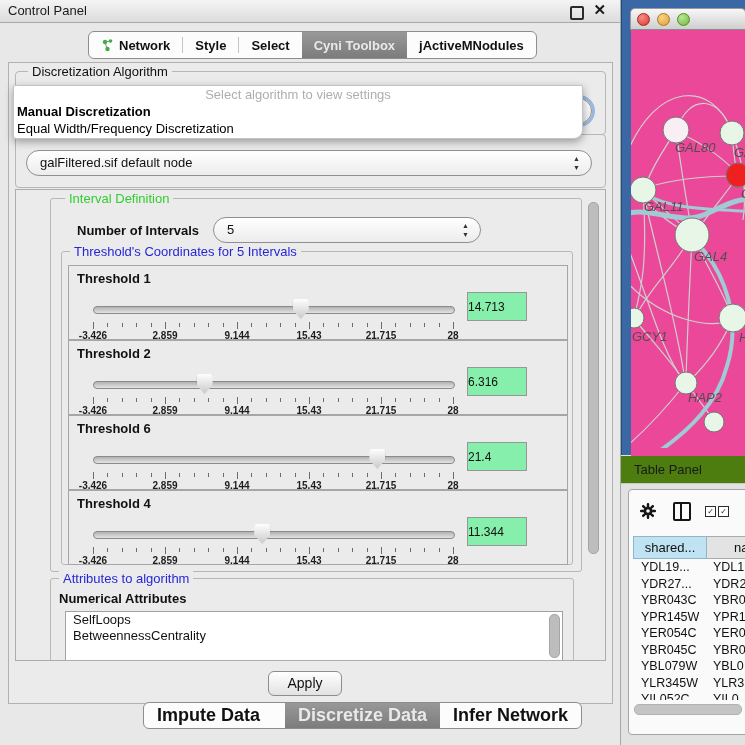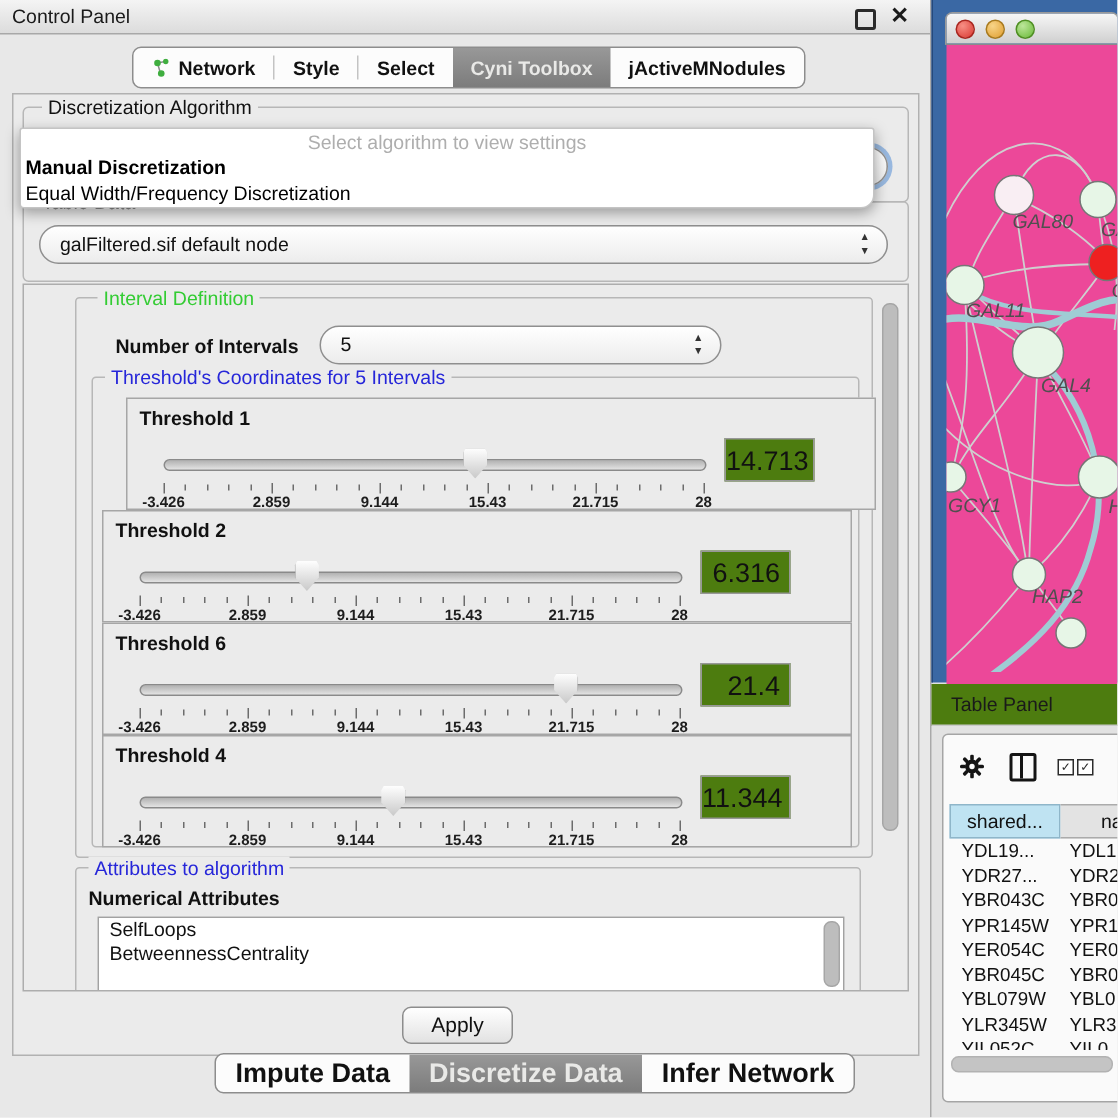--- a/index.html
+++ b/index.html
@@ -54,34 +54,34 @@
     background:linear-gradient(#b2b2b2,#e3e3e3);}
   .thumb{position:absolute;top:3px;width:16px;height:20px;transform:translateX(-50%);
     background:linear-gradient(#fefefe,#c9c9c9);
     clip-path:polygon(10% 0,90% 0,100% 14%,100% 55%,50% 100%,0 55%,0 14%);
     filter:drop-shadow(0 0 1px #6f6f6f);}
   .ticks{position:absolute;left:0;top:26px;width:100%;height:7px;}
   .ticks i{position:absolute;top:1px;width:1px;height:4px;background:#6c6c6c;}
   .ticks i.major{top:0;height:7px;}
   .tick-labels{position:absolute;left:0;top:34px;width:100%;height:12px;}
   .tick-labels b{position:absolute;transform:translateX(-50%);font-size:10px;font-weight:700;color:#1d1d1d;white-space:nowrap;}
-  .valbox{position:absolute;left:398px;top:26px;width:60px;height:29px;background:#4d7c0f;border:1px solid #979797;
-    font-size:18px;line-height:29px;text-align:right;padding-right:6px;box-sizing:border-box;}
+  .valbox{position:absolute;left:398px;top:26px;width:60px;height:29px;background:#86efac;border:1px solid #979797;
+    font-size:12px;line-height:29px;padding-right:6px;box-sizing:border-box;}
 
   .attr-title{position:absolute;left:8px;top:12px;font-size:13px;font-weight:bold;}
   .listbox{position:absolute;left:14px;top:32px;width:496px;height:64px;background:#fff;border:1px solid #a2a2a2;overflow:hidden;}
   .list-item{height:16px;line-height:16px;padding-left:7px;font-size:13px;}
 
   .apply-btn{left:259px;top:608px;width:72px;height:23px;border:1px solid #8d8d8d;border-radius:6px;
     background:linear-gradient(#ffffff,#e2e2e2);font-size:14px;text-align:center;line-height:23px;}
 
   .bottom-tabs{left:143px;top:702px;height:25px;display:inline-flex;border:1px solid #8d8d8d;border-radius:6px;
     background:#fcfcfc;overflow:hidden;}
   .btab{display:flex;align-items:center;padding:0 13px;font-size:18px;font-weight:600;color:#111;white-space:nowrap;}
-  .btab.selected{background:linear-gradient(#989898,#7c7c7c);color:#e9e9e7;}
+  .btab.selected{background:linear-gradient(#989898,#7c7c7c);color:#e9e9e7;margin-left:12px;}
 
   
   .net-window{left:621px;top:0;width:124px;height:455px;background:#3a68a4;border-left:1px solid #24497c;}
   .net-titlebar{left:8px;top:8px;width:116px;height:22px;background:linear-gradient(#f7f7f7,#cfcfcf);
     border:1px solid #9a9a9a;border-bottom-color:#8a8a8a;border-radius:5px 5px 0 0;display:flex;align-items:center;padding-left:6px;box-sizing:border-box;}
   .light{width:11px;height:11px;border-radius:50%;margin-right:7px;}
   .light.red{background:radial-gradient(circle at 35% 30%,#f78f85,#d93831);border:1px solid #a8261f;}
   .light.yellow{background:radial-gradient(circle at 35% 30%,#f8d488,#e09e2f);border:1px solid #a87a1e;}
   .light.green{background:radial-gradient(circle at 35% 30%,#bce69a,#69b937);border:1px solid #4f8f23;}
   .net-canvas{left:9px;top:30px;width:115px;height:426px;background:#ec4899;font-style:italic;}
@@ -188,21 +188,21 @@
             <span class="val">5</span>
             <span class="spin">
                 <span>▲</span>
                 <span>▼</span>
               </span>
           </div>
 
           <div class="groupbox" style="left:10px;top:52px;width:510px;height:312px;border-radius:3px;">
             <span class="grouplabel blue" style="left:8px;">Threshold's Coordinates for 5 Intervals</span>
 
-            <div class="thr-box" style="top:13px;margin-left:16px;">
+            <div class="thr-box" style="top:13px;">
               <span class="thr-label">Threshold 1</span>
               <div class="slider-zone">
                 <div class="track"></div>
                 <div class="thumb" style="left: 57.7197%;"></div>
                 <div class="ticks">
                     <i class="major" style="left: 0%;"></i>
                     <i style="left: 4%;"></i>
                     <i style="left: 8%;"></i>
                     <i style="left: 12%;"></i>
                     <i style="left: 16%;"></i>

